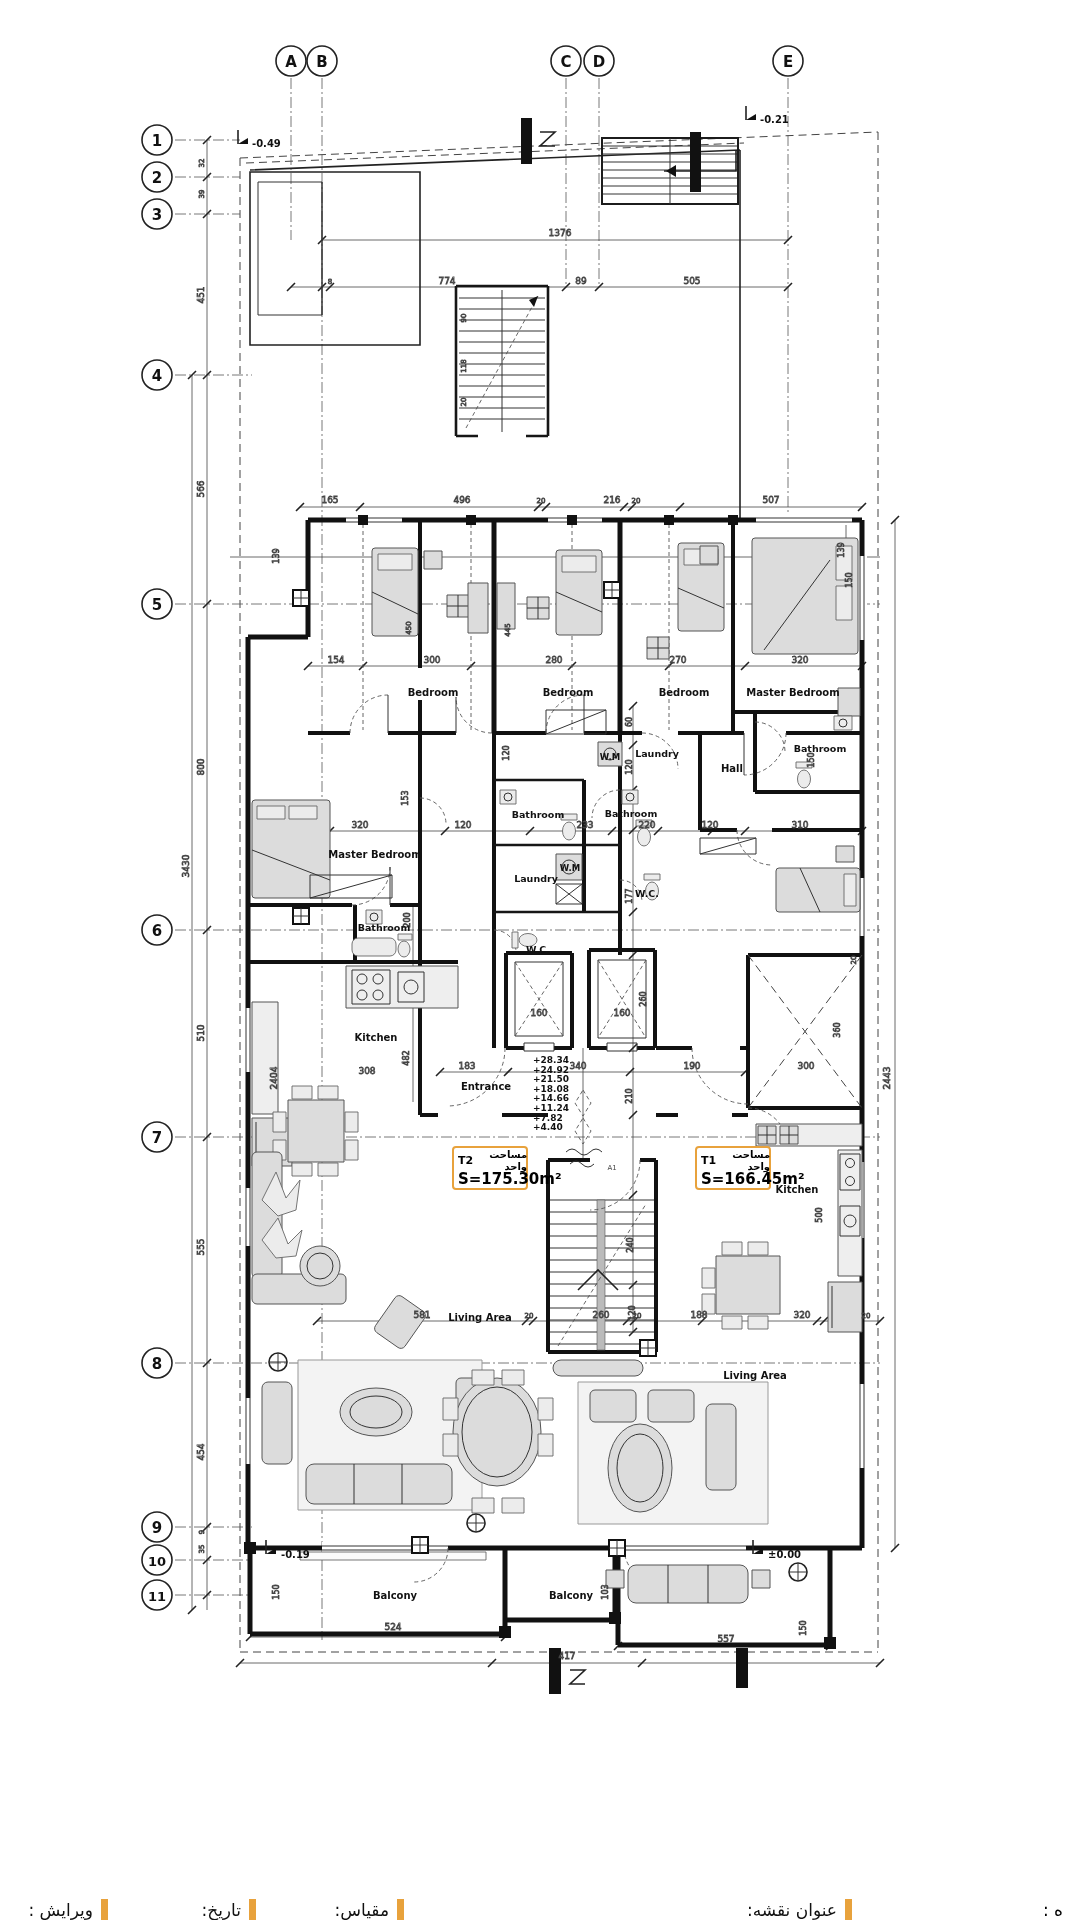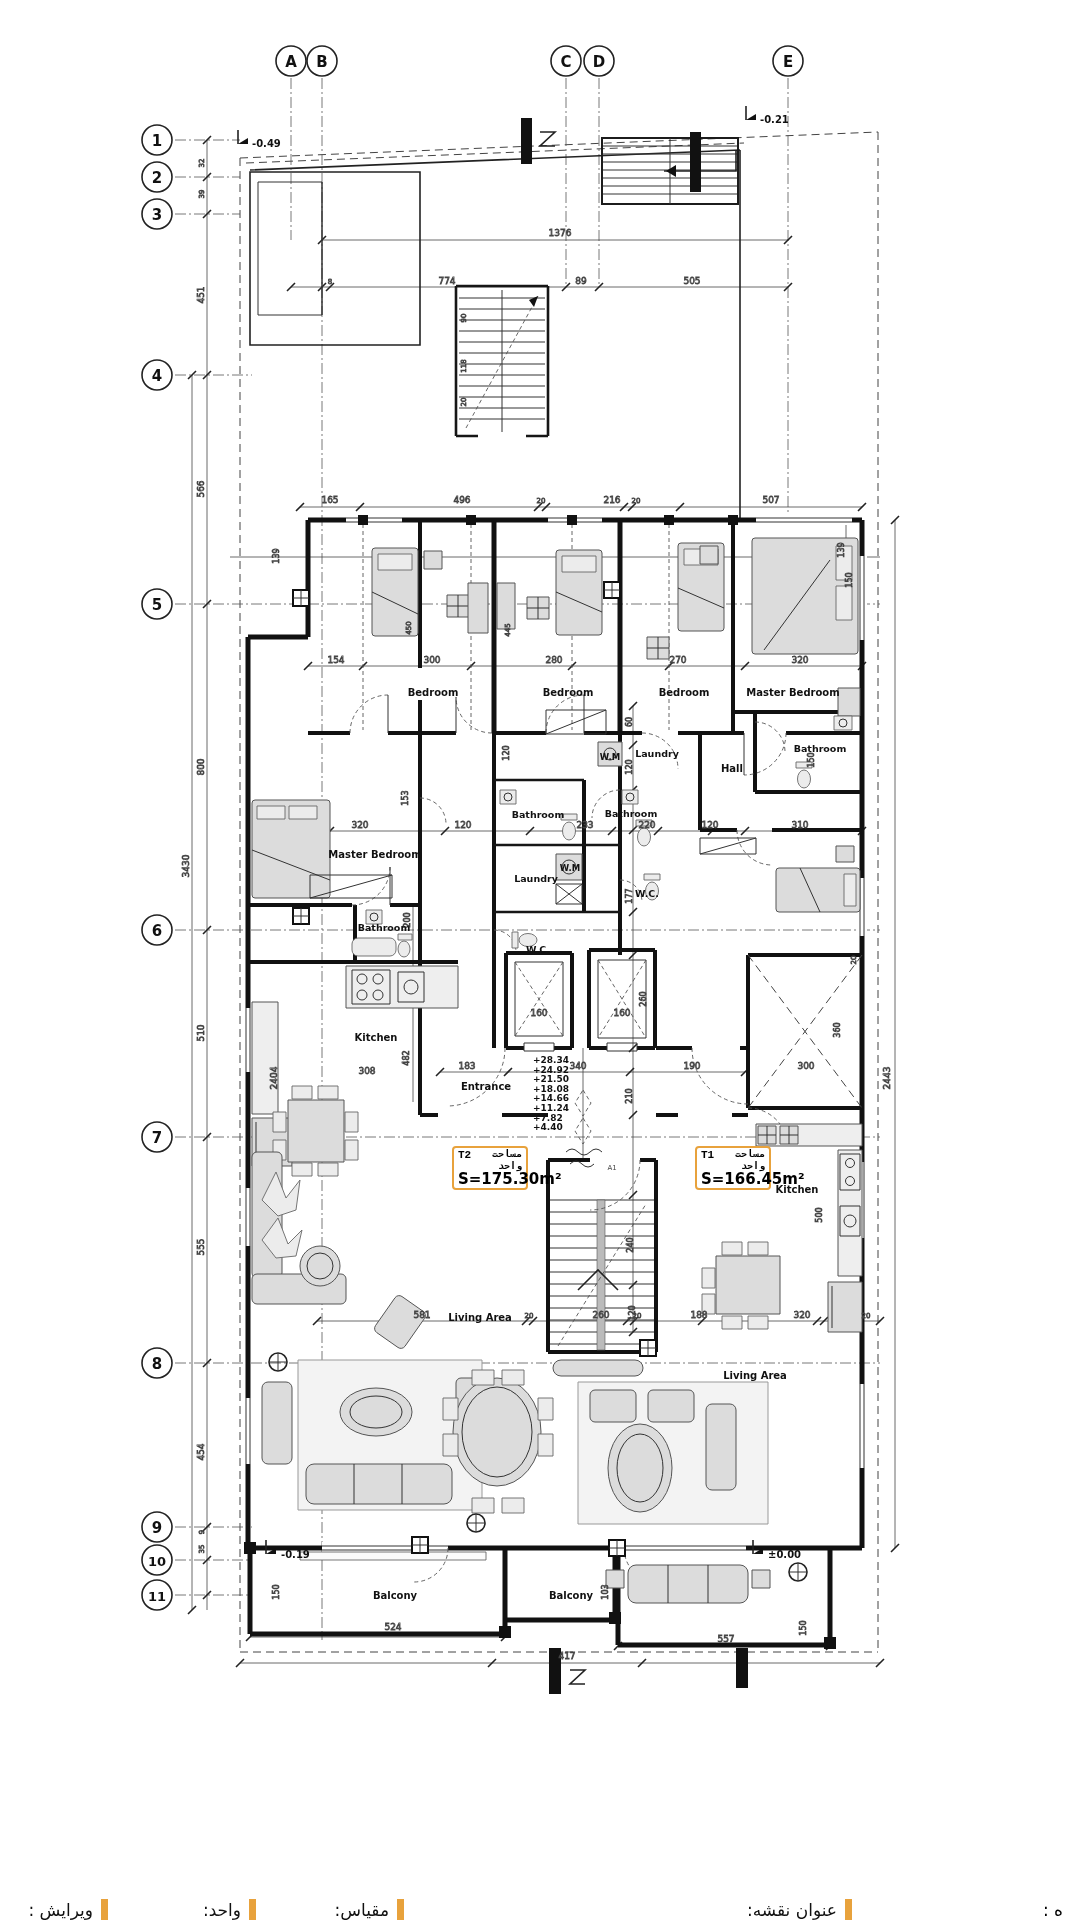--- a/index.html
+++ b/index.html
@@ -22,21 +22,21 @@
   .rug{fill:#f3f3f3;stroke:#999;stroke-width:1;}
   .wht{fill:#fff;stroke:none;}
   .blk{fill:#111;stroke:none;}
   .colm{fill:#fff;stroke:#111;stroke-width:2;}
   text{fill:#111;}
   .room{font-weight:bold;}
   .marker{font-weight:bold;}
   .level{font-weight:bold;}
   .note{fill:#444;}
   #units-layer .ubox{position:absolute;width:76px;border:2px solid #E8A23C;border-radius:4px;background:#fff;padding:1px 4px 2px 4px;box-sizing:border-box;}
-  #units-layer .urow1{display:flex;align-items:flex-start;gap:16px;font-size:11px;font-weight:bold;line-height:12px;font-family:Liberation Mono, monospace;}
+  #units-layer .urow1{display:flex;align-items:center;gap:16px;font-size:11px;font-weight:bold;line-height:12px;}
   #units-layer .ufa{font-size:10px;font-weight:bold;direction:rtl;}
   #units-layer .urow2{font-size:15px;font-weight:bold;line-height:13px;}
   #titlebar{position:absolute;left:0;bottom:0;width:1080px;height:44px;background:#fff;}
   .tb-field{position:absolute;bottom:0;display:flex;align-items:flex-end;gap:8px;}
   .tb-label{font-size:17px;color:#111;direction:rtl;white-space:nowrap;line-height:20px;}
   .tb-tick{width:7px;height:21px;}
   .tb-partial{position:absolute;bottom:0;font-size:17px;direction:rtl;}
 </style>
 </head>
 <body>
@@ -654,21 +654,21 @@
   <div class="tb-partial" style="right:17px;">ه :</div>
 <div class="tb-field" style="right: 228px;">
         <span class="tb-label">عنوان نقشه:</span>
         <span class="tb-tick" style="background: rgb(232, 162, 60);"></span>
       </div>
       <div class="tb-field" style="right: 676px; margin-top: 39px;">
         <span class="tb-label">مقیاس:</span>
         <span class="tb-tick" style="background: rgb(232, 162, 60);"></span>
       </div>
       <div class="tb-field" style="right: 824px;">
-        <span class="tb-label">واحد:</span>
+        <span class="tb-label">تاریخ:</span>
         <span class="tb-tick" style="background: rgb(232, 162, 60);"></span>
       </div>
       <div class="tb-field" style="right: 972px;">
         <span class="tb-label">ویرایش :</span>
         <span class="tb-tick" style="background: rgb(232, 162, 60);"></span>
       </div>
     </div>
 </div>
 
 </body></html>

